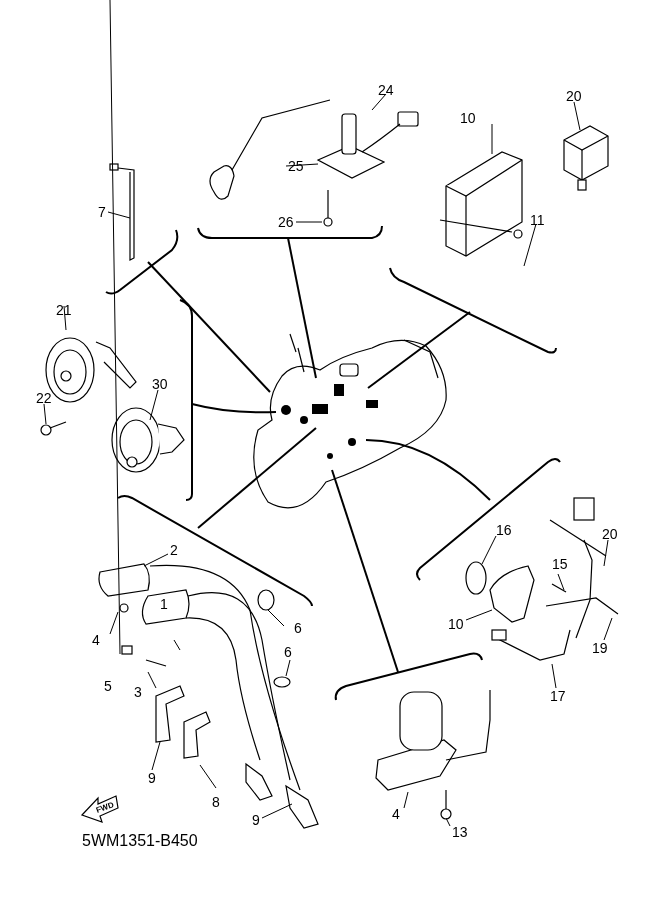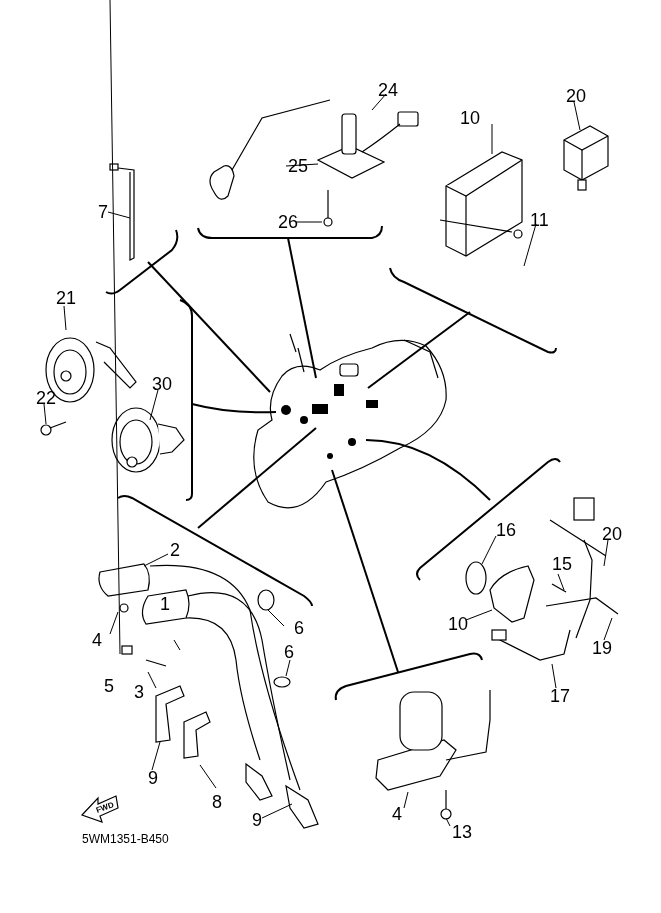--- a/index.html
+++ b/index.html
@@ -1,20 +1,20 @@
 <!DOCTYPE html>
 <html><head>
 <meta charset="utf-8">
 <style>
   html, body { margin:0; padding:0; background:#ffffff; }
   body { width:661px; height:913px; position:relative; overflow:hidden;
          font-family:"Liberation Sans", sans-serif; }
   #diagram { position:absolute; left:0; top:0; width:661px; height:913px; }
-  .lbl { position:absolute; font-size:18px; color:#000; line-height:12px; white-space:nowrap; }
-  .code { position:absolute; left:82px; top:832px; font-size:12px; color:#000; }
+  .lbl { position:absolute; font-size:14px; color:#000; line-height:12px; white-space:nowrap; }
+  .code { position:absolute; left:82px; top:832px; font-size:16px; color:#000; }
 </style>
 </head>
 <body>
 
 <svg id="diagram" viewBox="0 0 661 913" xmlns="http://www.w3.org/2000/svg">
 
   <g stroke="#000" stroke-width="2" fill="none">
     <path d="M198 228 Q200 238 212 238 L372 238 Q382 236 382 226"></path>
     <path d="M390 268 Q392 278 404 282 L548 352 Q556 354 556 348"></path>
     <path d="M176 230 Q180 240 172 250 L120 290 Q112 296 106 292"></path>
@@ -193,21 +193,21 @@
 <span class="lbl" style="left:530px;top:214px">11</span>
 <span class="lbl" style="left:392px;top:808px">4</span>
 <span class="lbl" style="left:452px;top:826px">13</span>
 <span class="lbl" style="left:448px;top:618px">10</span>
 <span class="lbl" style="left:552px;top:558px">15</span>
 <span class="lbl" style="left:496px;top:524px">16</span>
 <span class="lbl" style="left:550px;top:690px">17</span>
 <span class="lbl" style="left:602px;top:528px">20</span>
 <span class="lbl" style="left:592px;top:642px">19</span>
 <span class="lbl" style="left:152px;top:378px">30</span>
-<span class="lbl" style="left:56px;top:292px">21</span>
+<span class="lbl" style="left:56px;top:304px">21</span>
 <span class="lbl" style="left:36px;top:392px">22</span>
 <span class="lbl" style="left:566px;top:90px">20</span>
 <span class="lbl" style="left:378px;top:84px">24</span>
 <span class="lbl" style="left:288px;top:160px">25</span>
 <span class="lbl" style="left:278px;top:216px">26</span>
 
 <span class="lbl" style="left:96px;top:802px;font-size:8px;font-weight:bold;transform:rotate(-20deg)">FWD</span>
 <span class="code">5WM1351-B450</span>
 
 </body></html>

